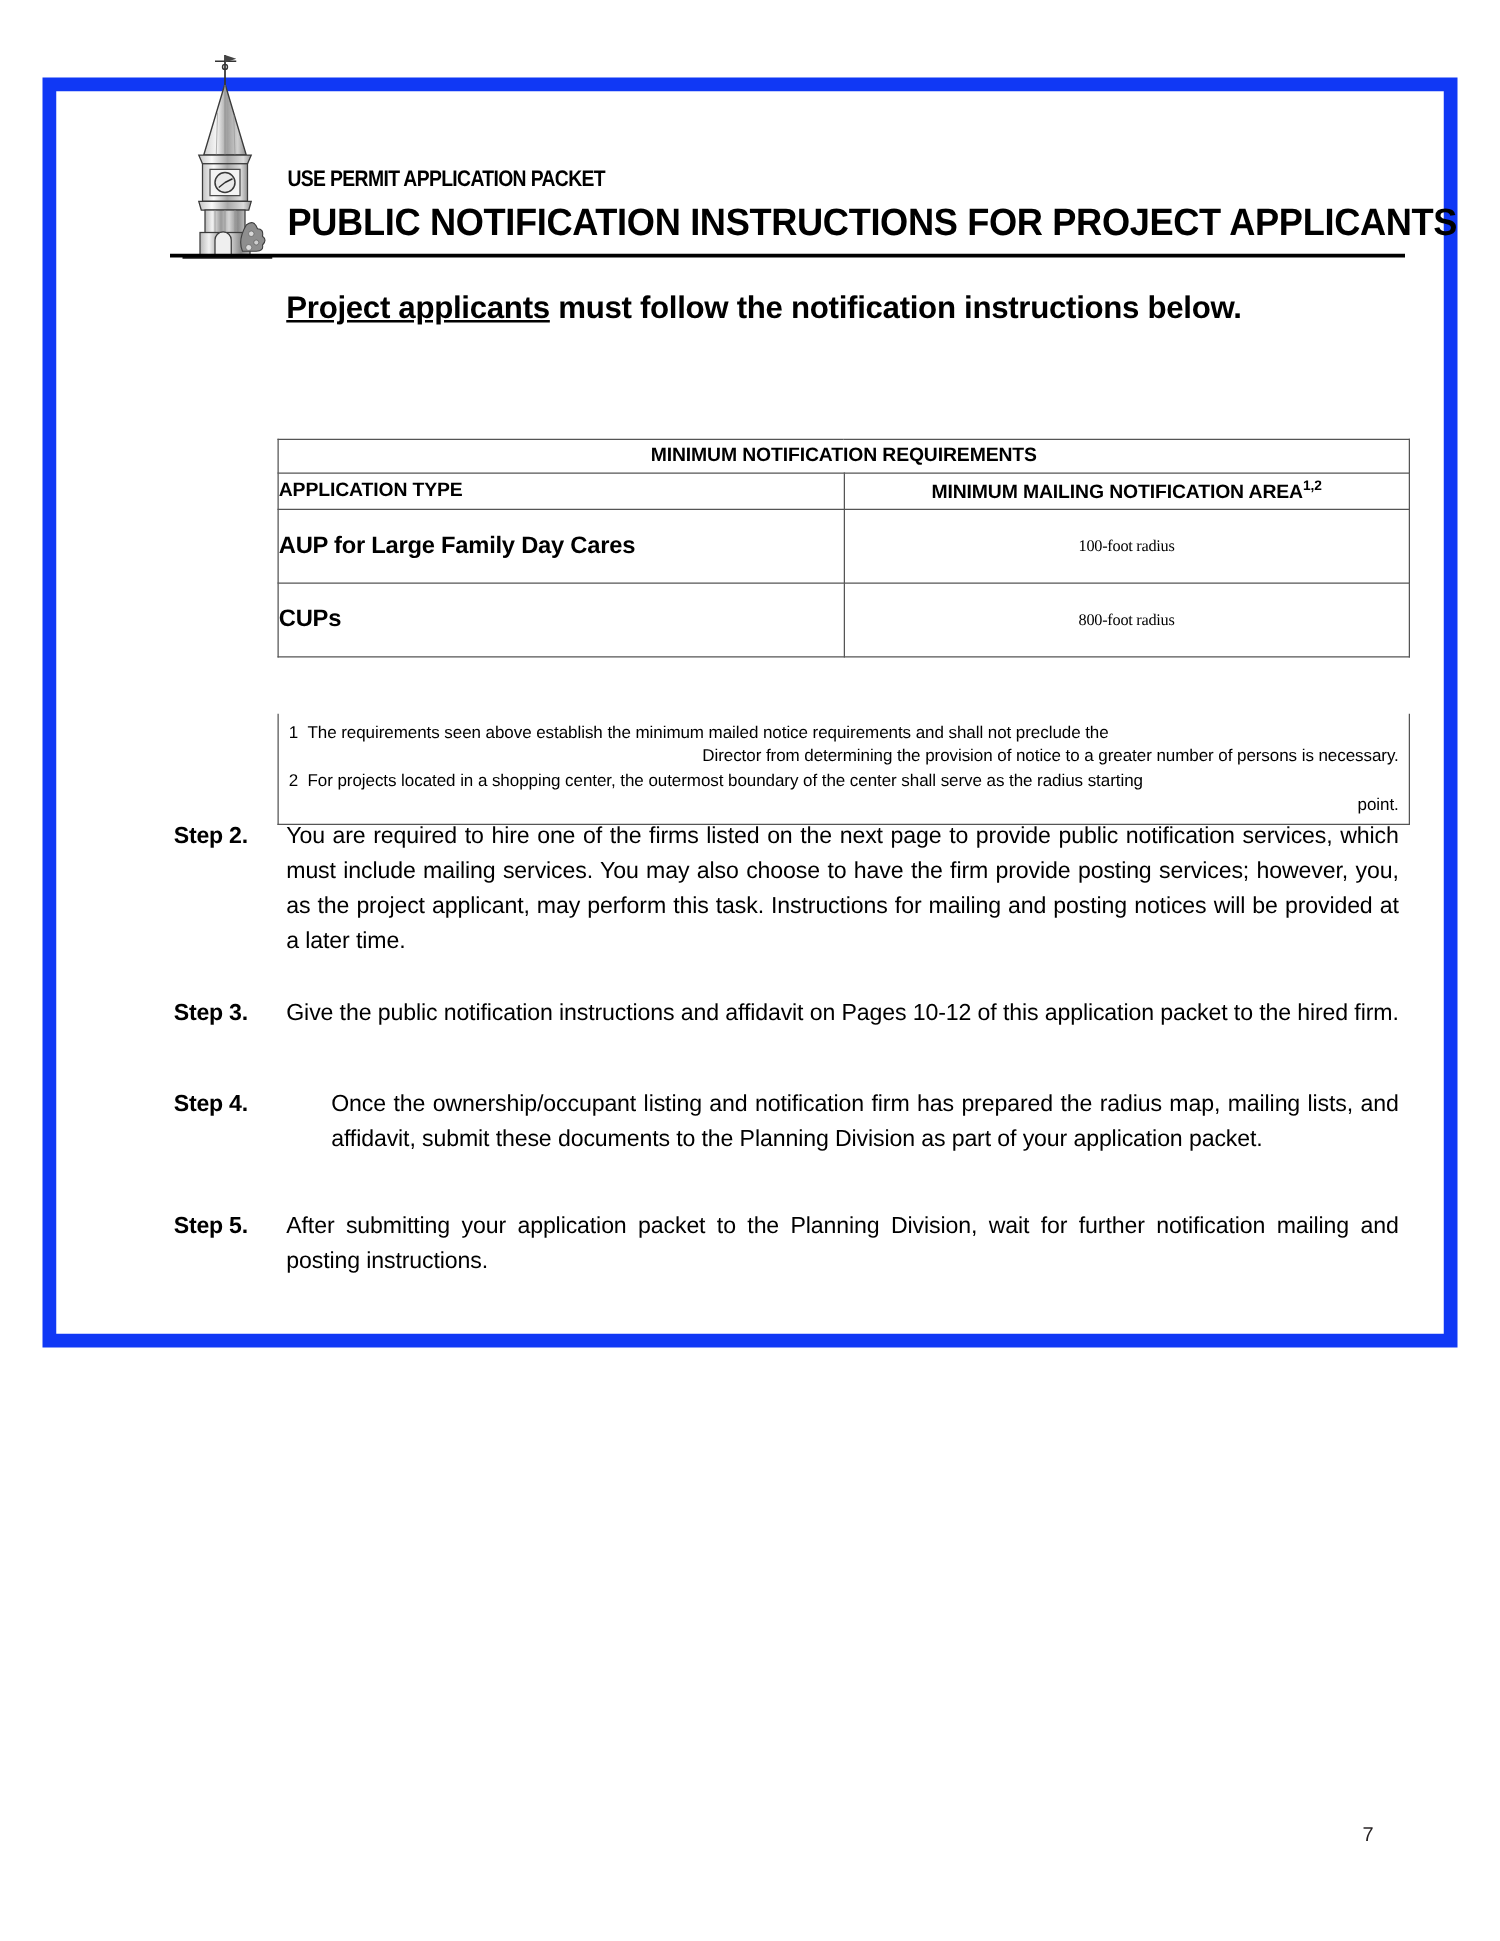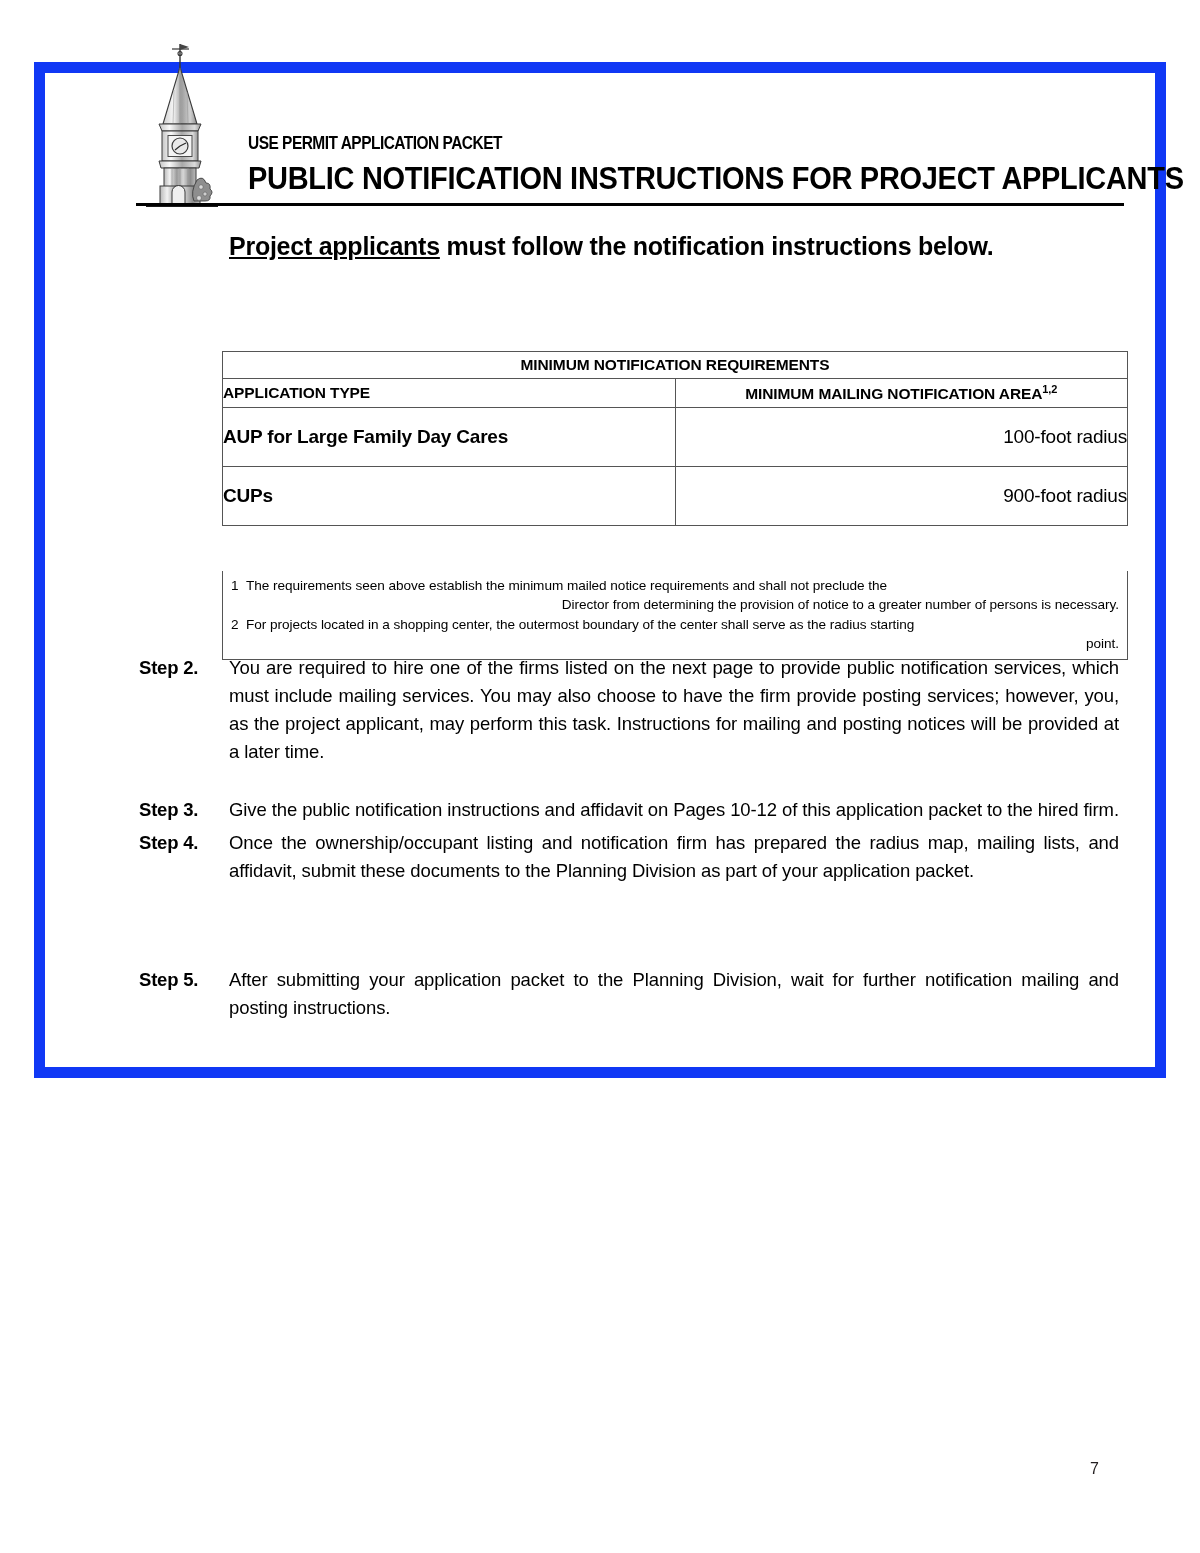--- a/index.html
+++ b/index.html
@@ -47,21 +47,21 @@
   .logo {
     position: absolute;
     left: 42px;
     top: 10px;
     width: 76px;
     height: 172px;
   }
 
   .header-text {
     position: absolute;
-    left: 148px;
+    left: 130px;
     top: 104px;
     width: 880px;
   }
 
   .eyebrow {
     font-family: "Liberation Sans", sans-serif;
     font-size: 18px;
     font-weight: 600;
     letter-spacing: -0.6px;
     transform: scaleX(0.86);
@@ -128,21 +128,21 @@
     font-weight: 400;
     letter-spacing: -0.1px;
     line-height: 1.52;
     text-align: justify;
     text-justify: inter-word;
   }
 
   #step1 { top: 281px; }
   #step2 { top: 654px; }
   #step3 { top: 796px; }
-  #step4 { top: 829px; }
+  #step4 { top: 869px; gap: 36px; }
   #step5 { top: 966px; }
 
   
   .notif-table {
     position: absolute;
     left: 222px;
     top: 351px;
     width: 906px;
     border-collapse: collapse;
     table-layout: fixed;
@@ -184,26 +184,27 @@
   }
   .tbl-cell-left {
     text-align: left;
     font-size: 19px;
     font-weight: 700;
     letter-spacing: -0.2px;
     height: 58px;
     padding: 0 0 0 10px;
   }
   .tbl-cell-right {
-    text-align: right;
-    font-size: 19px;
+    text-align: center;
+    font-size: 13px;
     font-weight: 400;
     letter-spacing: -0.2px;
     height: 58px;
     padding: 0 4px;
+    font-family: Liberation Serif, serif;
   }
 
   
   .footnotes {
     position: absolute;
     left: 222px;
     top: 571px;
     width: 906px;
     box-sizing: border-box;
     border: 1.5px solid #555555;
@@ -333,21 +334,21 @@
       <tr>
         <td class="tbl-head-left">APPLICATION TYPE</td>
         <td class="tbl-head-right"><span>MINIMUM MAILING NOTIFICATION AREA</span><sup>1,2</sup></td>
       </tr>
       <tr>
         <td class="tbl-cell-left">AUP for Large Family Day Cares</td>
         <td class="tbl-cell-right">100-foot radius</td>
       </tr>
       <tr>
         <td class="tbl-cell-left">CUPs</td>
-        <td class="tbl-cell-right">900-foot radius</td>
+        <td class="tbl-cell-right">800-foot radius</td>
       </tr>
     </tbody>
   </table>
 
   <div class="footnotes">
     <div class="fn-row">
       <div class="fn-num">1</div>
       <div class="fn-text">The requirements seen above establish the minimum mailed notice requirements and shall not preclude the</div>
     </div>
     <div class="fn-row">

